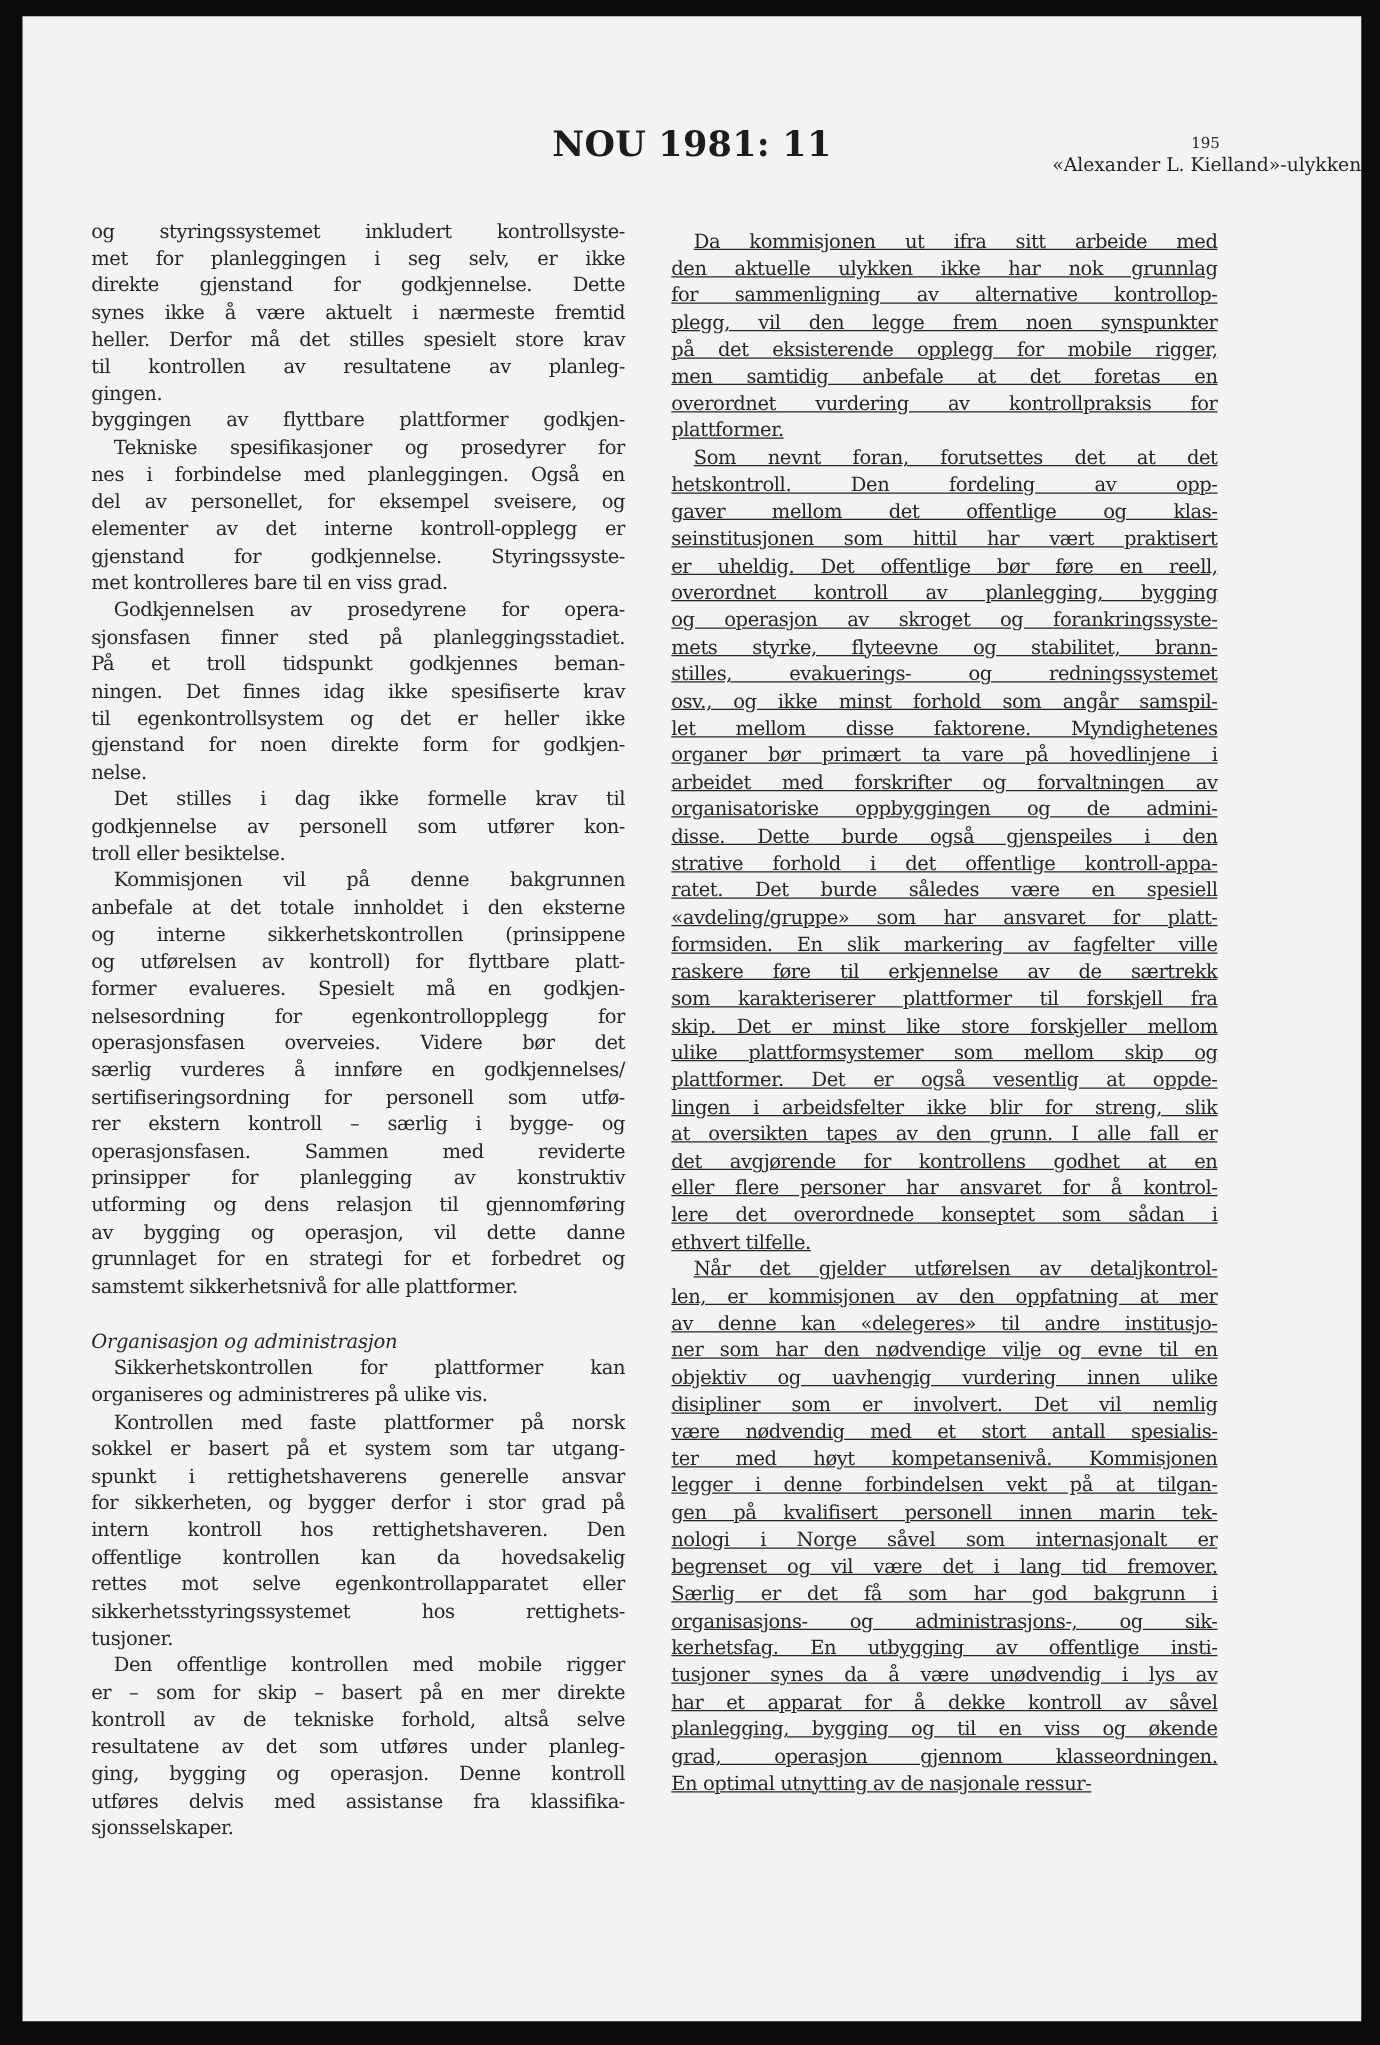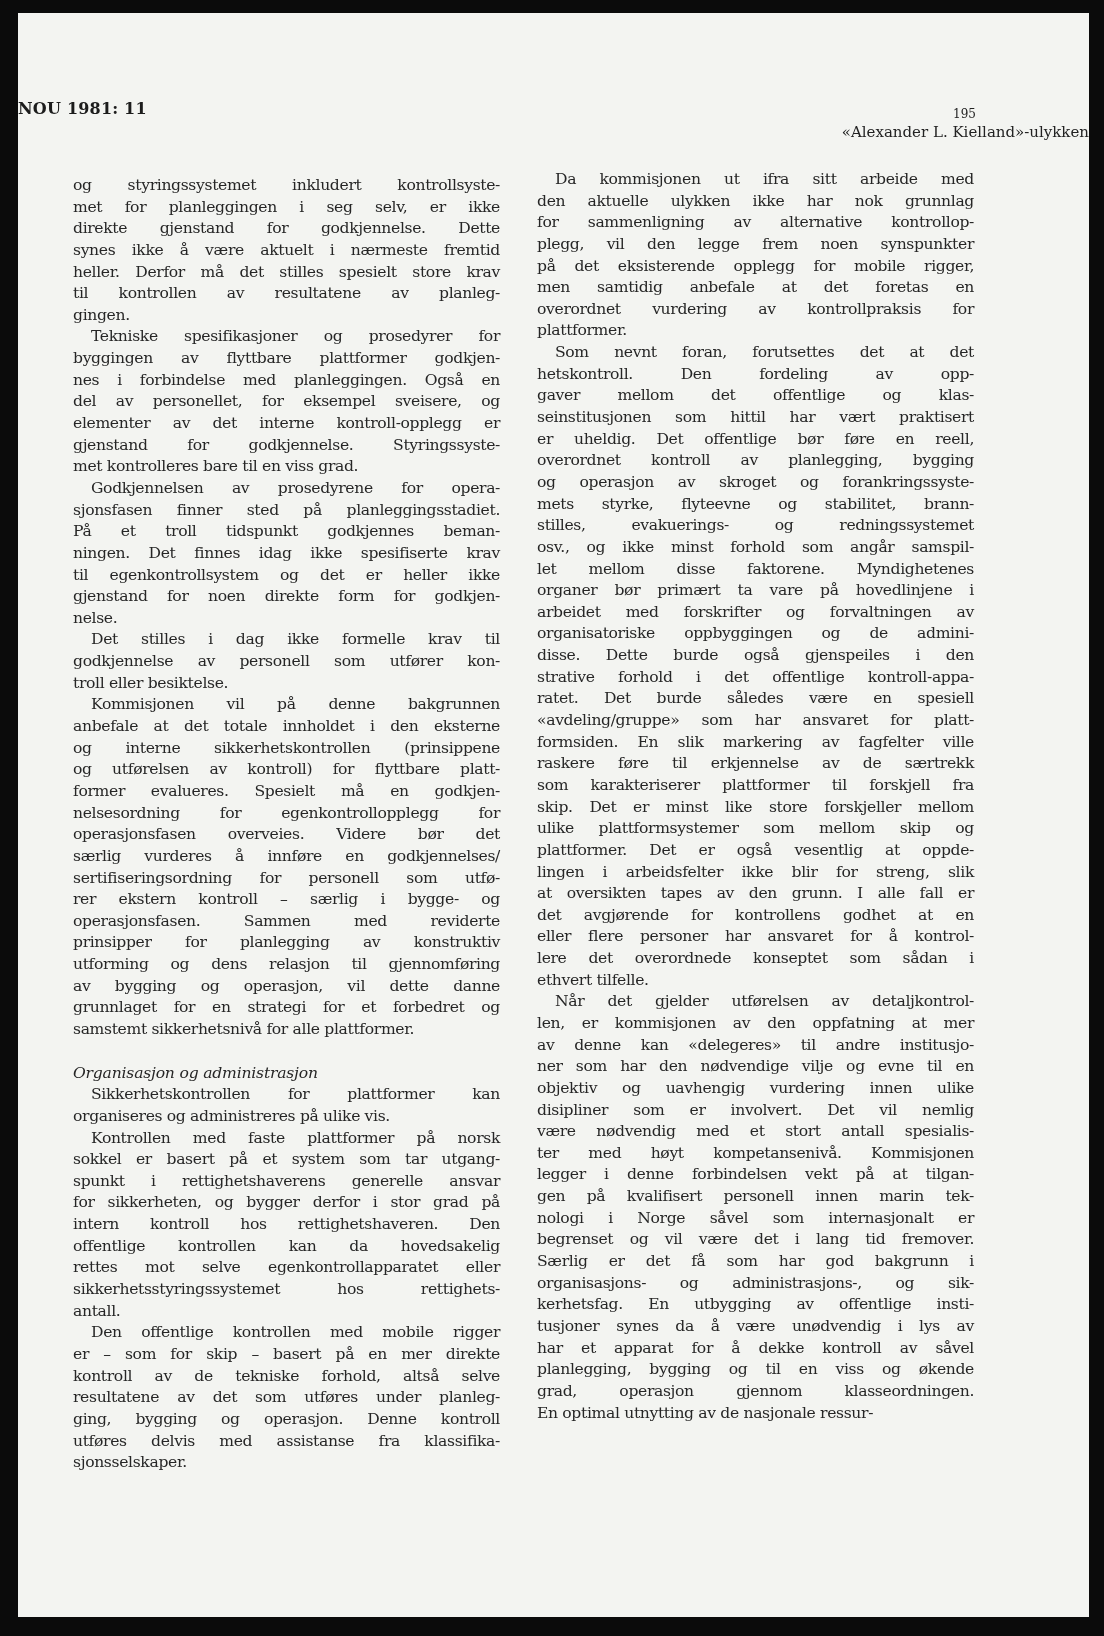--- a/index.html
+++ b/index.html
@@ -5,39 +5,39 @@
   html, body { margin: 0; padding: 0; }
   body {
     width: 1104px; height: 1636px; background: #0b0b0b;
     position: relative; overflow: hidden;
   }
   .page {
     position: absolute; left: 18px; top: 13px; width: 1071px; height: 1604px;
     background: #f3f4f1;
   }
   .hdr-title {
-    position: absolute; left: 0; width: 1071px; top: 86px; text-align: left;
-    font-family: "DejaVu Serif", serif; font-weight: bold; font-size: 16px; color: #1c1c1c;
+    position: absolute; left: 0; width: 1071px; top: 86px; text-align: center;
+    font-family: "DejaVu Serif", serif; font-weight: bold; font-size: 28px; color: #1c1c1c;
     letter-spacing: 0.2px;
   }
   .hdr-sub {
     position: absolute; left: 0; width: 1071px; top: 110px; text-align: right;
     font-family: "DejaVu Serif", serif; font-size: 15px; color: #222;
   }
   .pagenum {
     position: absolute; left: 935px; top: 94px;
     font-family: "DejaVu Serif", serif; font-size: 12px; color: #222;
   }
   .col {
     position: absolute; top: 162px; width: 427px;
     font-family: "DejaVu Serif", serif; font-size: 15.6px; line-height: 21.65px;
     color: #262626;
   }
   .col.left { left: 55px; }
-  .col.right { left: 519px; top: 156px; width: 437px; }
+  .col.right { left: 519px; top: 170px; width: 437px; text-decoration: underline; }
   .line {
     display: block; white-space: nowrap; text-align: justify; text-align-last: justify;
     height: 21.65px; overflow: visible; letter-spacing: -0.35px;
   }
   .line.last { text-align-last: left; }
   .line.indent { padding-left: 18px; }
   .heading {
     display: block; font-style: italic; white-space: nowrap; height: 21.65px;
     margin-top: 22px; letter-spacing: -0.2px;
   }
@@ -55,22 +55,22 @@
         <div>
           <span class="line">og styringssystemet inkludert kontrollsyste-</span>
           <span class="line">met for planleggingen i seg selv, er ikke</span>
           <span class="line">direkte gjenstand for godkjennelse. Dette</span>
           <span class="line">synes ikke å være aktuelt i nærmeste fremtid</span>
           <span class="line">heller. Derfor må det stilles spesielt store krav</span>
           <span class="line">til kontrollen av resultatene av planleg-</span>
           <span class="line last">gingen.</span>
         </div>
         <div>
+          <span class="line">byggingen av flyttbare plattformer godkjen-</span>
           <span class="line indent">Tekniske spesifikasjoner og prosedyrer for</span>
-          <span class="line">byggingen av flyttbare plattformer godkjen-</span>
           <span class="line">nes i forbindelse med planleggingen. Også en</span>
           <span class="line">del av personellet, for eksempel sveisere, og</span>
           <span class="line">elementer av det interne kontroll-opplegg er</span>
           <span class="line">gjenstand for godkjennelse. Styringssyste-</span>
           <span class="line last">met kontrolleres bare til en viss grad.</span>
         </div>
         <div>
           <span class="line indent">Godkjennelsen av prosedyrene for opera-</span>
           <span class="line">sjonsfasen finner sted på planleggingsstadiet.</span>
           <span class="line">På et troll tidspunkt godkjennes beman-</span>
@@ -111,21 +111,21 @@
         </div>
         <div>
           <span class="line indent">Kontrollen med faste plattformer på norsk</span>
           <span class="line">sokkel er basert på et system som tar utgang-</span>
           <span class="line">spunkt i rettighetshaverens generelle ansvar</span>
           <span class="line">for sikkerheten, og bygger derfor i stor grad på</span>
           <span class="line">intern kontroll hos rettighetshaveren. Den</span>
           <span class="line">offentlige kontrollen kan da hovedsakelig</span>
           <span class="line">rettes mot selve egenkontrollapparatet eller</span>
           <span class="line">sikkerhetsstyringssystemet hos rettighets-</span>
-          <span class="line last">antall.</span>
+          <span class="line last">tusjoner.</span>
         </div>
         <div>
           <span class="line indent">Den offentlige kontrollen med mobile rigger</span>
           <span class="line">er – som for skip – basert på en mer direkte</span>
           <span class="line">kontroll av de tekniske forhold, altså selve</span>
           <span class="line">resultatene av det som utføres under planleg-</span>
           <span class="line">ging, bygging og operasjon. Denne kontroll</span>
           <span class="line">utføres delvis med assistanse fra klassifika-</span>
           <span class="line last">sjonsselskaper.</span>
         </div>

